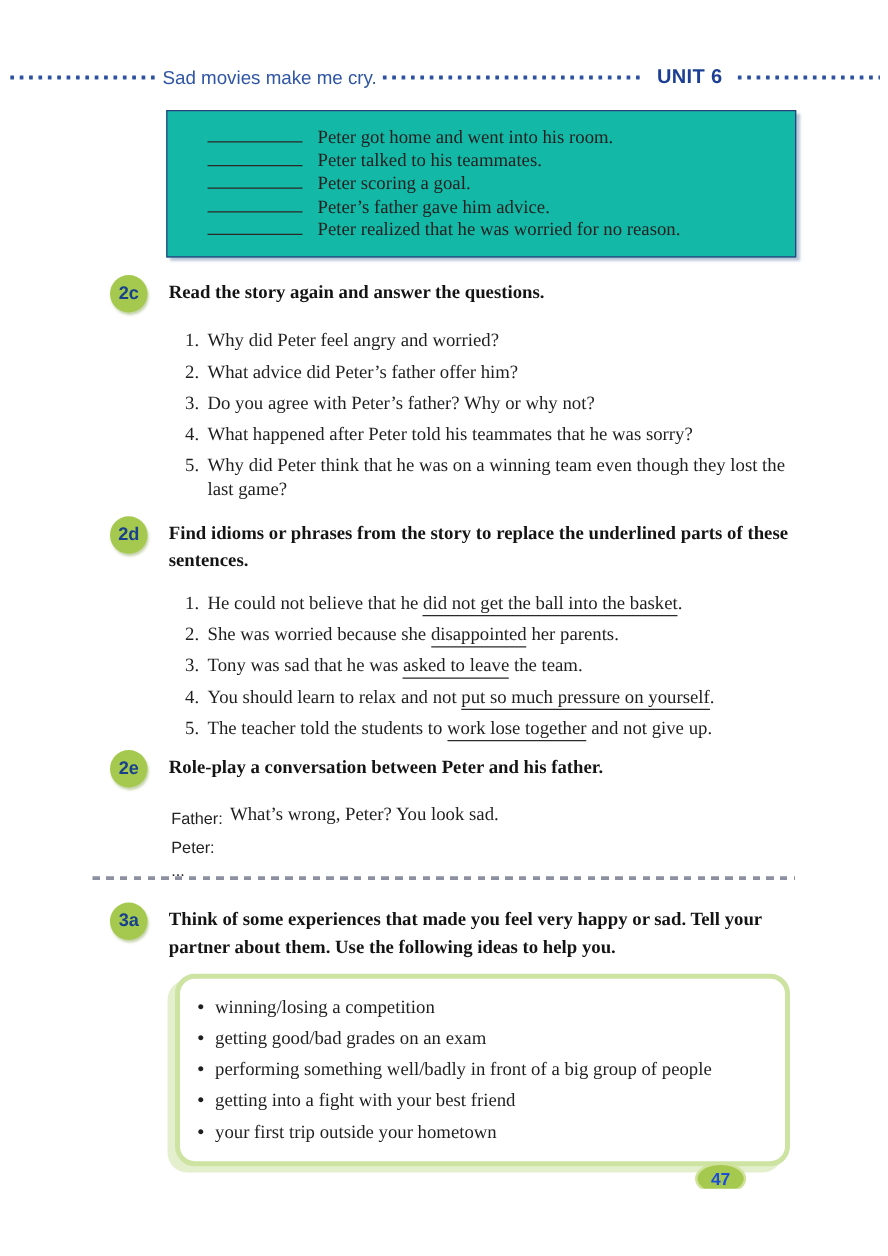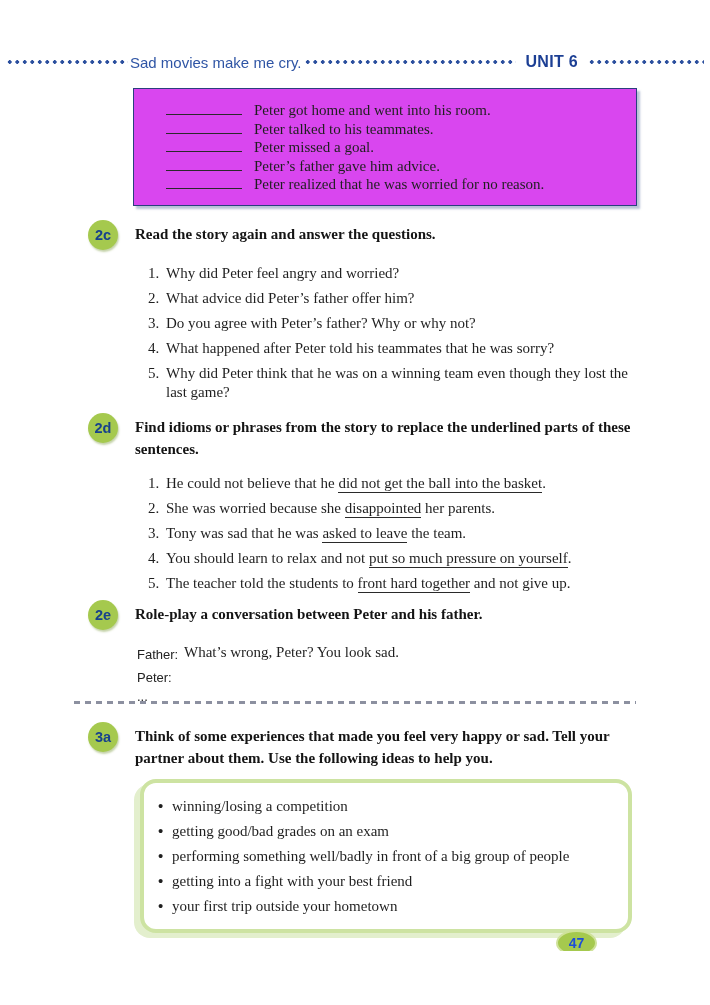--- a/index.html
+++ b/index.html
@@ -24,21 +24,21 @@
         background-size:7.5px 8px;background-repeat:repeat-x;background-position:left center;}
   .seg-left{width:122px;}
   .seg-mid{flex:1;}
   .seg-right{width:116px;}
   .lesson-title{font-family:"Liberation Sans",sans-serif;font-size:15px;color:var(--title-blue);
         padding:0 3px 0 2px;white-space:nowrap;}
   .unit-label{font-family:"Liberation Sans",sans-serif;font-size:16px;font-weight:bold;color:var(--unit-blue);
         padding:0 10px;white-space:nowrap;letter-spacing:.3px;}
 
   
-  .sequence-box{position:absolute;top:88px;left:133px;width:504px;height:118px;background:#d946ef;
+  .sequence-box{position:absolute;top:88px;left:133px;width:504px;height:118px;background:#14b8a6;
         border:1.5px solid var(--box-navy);box-shadow:3px 3px 2px rgba(125,145,180,.55);
         padding:12px 8px 0 32px;}
   .seq-row{font-size:15px;line-height:18.5px;white-space:nowrap;}
   .blank{display:inline-block;width:76px;height:13px;border-bottom:1.2px solid #2a2a2a;margin-right:12px;}
 
   
   .task{position:absolute;left:88px;width:552px;}
   #s2c{top:220px;} #s2d{top:413px;} #s2e{top:600px;} #s3a{top:722px;}
   .task-head{display:flex;align-items:flex-start;gap:17px;}
   .task-badge{flex:0 0 30px;width:30px;height:30px;border-radius:50%;background:var(--badge-green);
@@ -92,21 +92,21 @@
   </header>
 
   <section class="sequence-box">
     <div class="seq-row">
       <span class="blank"></span><span>Peter got home and went into his room.</span>
     </div>
     <div class="seq-row">
       <span class="blank"></span><span>Peter talked to his teammates.</span>
     </div>
     <div class="seq-row">
-      <span class="blank"></span><span>Peter missed a goal.</span>
+      <span class="blank"></span><span>Peter scoring a goal.</span>
     </div>
     <div class="seq-row">
       <span class="blank"></span><span>Peter’s father gave him advice.</span>
     </div>
     <div class="seq-row">
       <span class="blank"></span><span>Peter realized that he was worried for no reason.</span>
     </div>
   </section>
 
   <section class="task" id="s2c">
@@ -155,21 +155,21 @@
       <li>
           <span class="num">3.</span>
           <span class="q-text"><span>Tony was sad that he was </span><span class="uline">asked to leave</span><span> the team.</span></span>
         </li>
       <li>
           <span class="num">4.</span>
           <span class="q-text"><span>You should learn to relax and not </span><span class="uline">put so much pressure on yourself</span><span>.</span></span>
         </li>
       <li>
           <span class="num">5.</span>
-          <span class="q-text"><span>The teacher told the students to </span><span class="uline">front hard together</span><span> and not give up.</span></span>
+          <span class="q-text"><span>The teacher told the students to </span><span class="uline">work lose together</span><span> and not give up.</span></span>
         </li>
     </ol>
   </section>
 
   <section class="task" id="s2e">
     <div class="task-head">
       <span class="task-badge">2e</span>
       <h2 class="task-heading">Role-play a conversation between Peter and his father.</h2>
     </div>
     <div class="dialogue">

